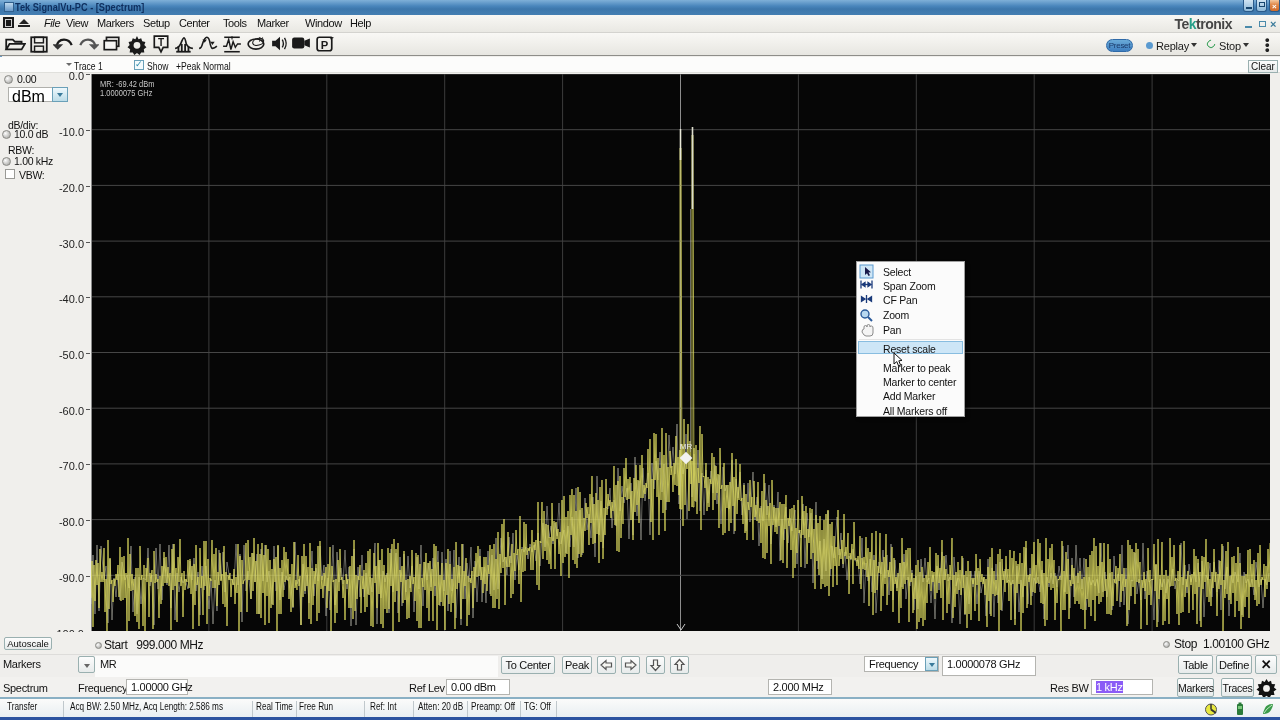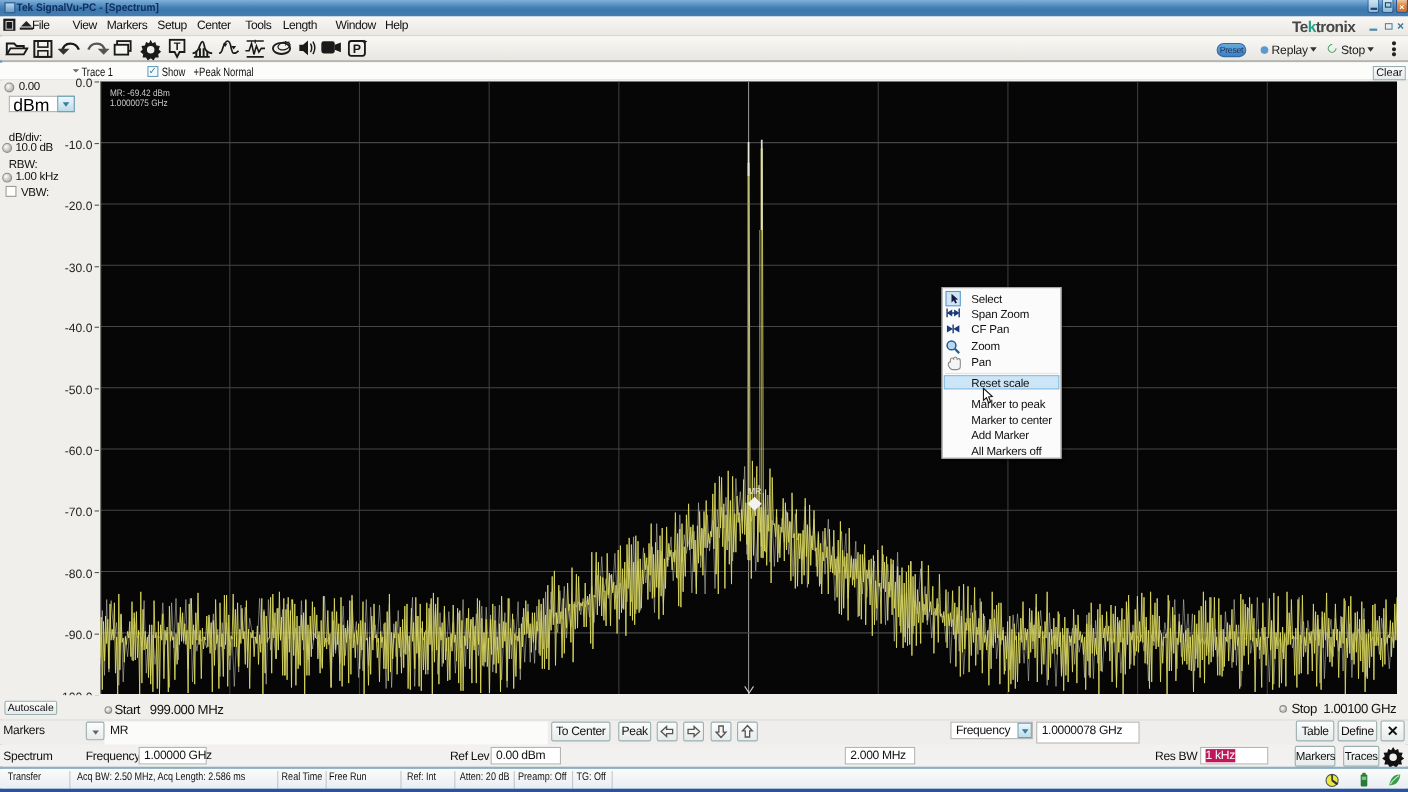--- a/index.html
+++ b/index.html
@@ -78,27 +78,27 @@
 <div class="abs winbtn" id="wb3" style="left:1269px;">
       <div class="abs" style="left:2px;top:2px;color:#fff;font-size:8px;font-weight:bold;">×</div>
     </div>
 
 <div class="abs" id="menubar"></div>
 <div class="abs" id="applogo"></div>
 <div class="abs" id="ejicon">
       <div class="abs" style="left:1px;top:0;width:0;height:0;border-left:5px solid transparent;border-right:5px solid transparent;border-bottom:5px solid #222;"></div>
       <div class="abs" style="left:0px;top:6px;width:12px;height:2px;background:#222;"></div>
     </div>
-<div class="abs mitem" style="left:29px;">File</div>
+<div class="abs mitem" style="left:44px;font-style:italic;">File</div>
 <div class="abs mitem" style="left:66px;">View</div>
 <div class="abs mitem" style="left:97px;">Markers</div>
 <div class="abs mitem" style="left:143px;">Setup</div>
 <div class="abs mitem" style="left:179px;">Center</div>
 <div class="abs mitem" style="left:223px;">Tools</div>
-<div class="abs mitem" style="left:257px;">Length</div>
+<div class="abs mitem" style="left:257px;">Marker</div>
 <div class="abs mitem" style="left:305px;">Window</div>
 <div class="abs mitem" style="left:350px;">Help</div>
 <div class="abs" id="tek">Te<b>k</b>tronix</div>
 <div class="abs" style="left:1245px;top:26px;width:7px;height:2px;background:#4a8aaa;"></div>
 <div class="abs" style="left:1259px;top:21px;width:7px;height:6px;border:1px solid #4a8aaa;"></div>
 <div class="abs" style="left:1270px;top:18px;font-size:11px;color:#3a7a9a;font-weight:bold;">×</div>
 
 <div class="abs" id="toolbar"></div>
 <svg class="abs" style="left:4px;top:35px" width="22" height="19" viewBox="0 0 20 17">
       <path d="M2 13 L2 4 L8 4 L10 6 L16 6 L16 8" stroke="#1a1a1a" fill="none" stroke-width="1.6"></path>
@@ -303,21 +303,21 @@
 
 <div class="abs" id="spectrumrow"></div>
 <div class="abs rowlabel" style="left:3px;top:682px;">Spectrum</div>
 <div class="abs rowlabel" style="left:78px;top:682px;">Frequency</div>
 <div class="abs inputbox" style="left:126px;top:679px;width:62px;height:16px;line-height:15px;">1.00000 GHz</div>
 <div class="abs rowlabel" style="left:409px;top:682px;">Ref Lev</div>
 <div class="abs inputbox" style="left:446px;top:679px;width:64px;height:16px;line-height:15px;">0.00 dBm</div>
 <div class="abs rowlabel" style="left:743px;top:680px;margin-top:19px;">Span</div>
 <div class="abs inputbox" style="left:768px;top:679px;width:64px;height:16px;line-height:15px;">2.000 MHz</div>
 <div class="abs rowlabel" style="left:1050px;top:682px;">Res BW</div>
-<div class="abs inputbox" style="left:1091px;top:679px;width:62px;height:16px;line-height:15px;"><span style="background:#be185d;color:#fff;">1 kHz</span></div>
+<div class="abs inputbox" style="left:1091px;top:679px;width:62px;height:16px;line-height:15px;"><span style="background:#8b5cf6;color:#fff;">1 kHz</span></div>
 <div class="abs btn" style="left:1177px;top:678px;width:37px;height:19px;line-height:18px;font-size:10.5px;">Markers</div>
 <div class="abs btn" style="left:1221px;top:678px;width:33px;height:19px;line-height:18px;font-size:10.5px;">Traces</div>
 <svg class="abs" style="left:1256px;top:678px" width="21" height="20" viewBox="0 0 20 20">
       <path d="M10 1 L11.8 4 L14.5 2.8 L15.3 6 L18.7 6.3 L17.5 9.4 L20 11.5 L17.2 13.6 L18 17 L14.6 17 L13 20 L10 17.8 L7 20 L5.4 17 L2 17 L2.8 13.6 L0 11.5 L2.5 9.4 L1.3 6.3 L4.7 6 L5.5 2.8 L8.2 4 Z M10 7 A3.4 3.4 0 1 0 10 13.8 A3.4 3.4 0 1 0 10 7" fill="#111" fill-rule="evenodd"></path>
     </svg>
 
 <div class="abs" id="statusbar"></div>
 <div class="abs scell" style="left:7px;">Transfer</div>
 <div class="abs sdiv" style="left:63px;top:701px;"></div>
 <div class="abs scell" style="left:70px;">Acq BW: 2.50 MHz, Acq Length: 2.586 ms</div>

